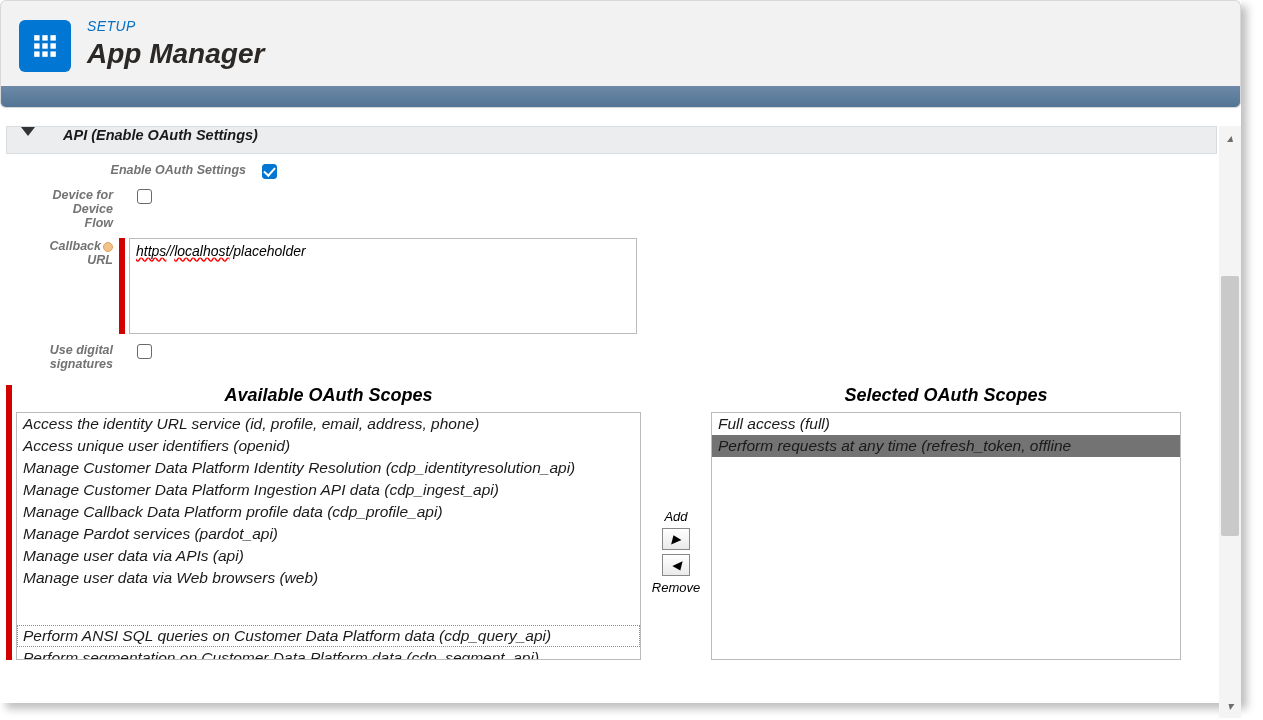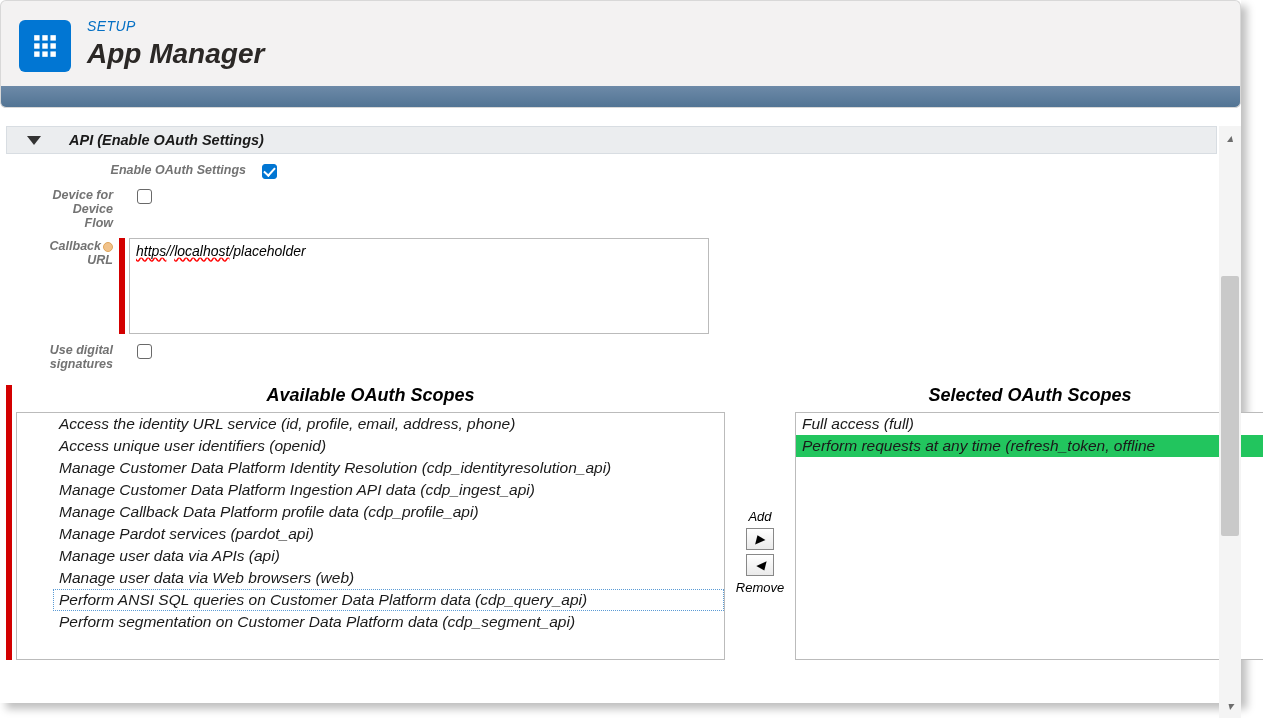--- a/index.html
+++ b/index.html
@@ -64,25 +64,25 @@
   }
   .outer-scroll .scroll-thumb { top: 150px; height: 260px; }
 
   .content {
     margin: 18px 24px 0 6px;
   }
   .section-bar {
     background: #ebedef;
     border: 1px solid #d8dde2;
     height: 28px;
-    display: flex; align-items: center;
+    display: flex; align-items: flex-start;
     font-weight: 700;
     font-size: 14.5px;
     color: #1a1a1a;
-    padding-left: 12px;
+    padding-left: 6px;
   }
   .section-arrow { width: 0; height: 0; border-left: 7px solid transparent; border-right: 7px solid transparent; border-top: 9px solid #333; margin-right: 28px; margin-left: 8px;}
   .form-row { display: flex; margin-top: 8px;}
   .form-label {
     width: 113px; text-align: right; font-size: 12.5px; color: #737373;
     padding-right: 6px; padding-top: 1px; font-weight: 600;
   }
   .help-dot { display:inline-block; width:10px;height:10px;border-radius:50%; background:#f1c28a;border:1px solid #e0a65b;margin-left:2px;vertical-align:middle;}
   .red-bar { width: 6px; background: #d30000; margin-right: 4px; align-self: stretch;}
   .form-value { display: flex; align-items: flex-start; }
@@ -91,41 +91,41 @@
     width: 15px; height: 15px; border: 1.5px solid #696969; border-radius: 3px;
     position: relative; cursor: pointer; background: #fff;
     margin-top: 2px; margin-left: 10px;
   }
   .chk.checked { background: #0176d3; border-color: #0176d3; }
   .chk.checked::after {
     content: ""; position: absolute; left: 3px; top: 0px;
     width: 5px; height: 9px; border: solid #fff; border-width: 0 2px 2px 0; transform: rotate(42deg);
   }
   .callback-textarea {
-    width: 580px; height: 96px; resize: both;
+    width: 508px; height: 96px; resize: both;
     font-family: Arial, sans-serif; font-size: 14px;
     padding: 4px 6px;
     border: 1.5px solid #bbb; margin-left: 0;
   }
   .spellerr { text-decoration: red wavy underline; text-decoration-skip-ink: none; }
 
   
   .scopes-row { display:flex; margin-top: 14px; }
   .scopes-area { display:flex; margin-left: 0; }
   .scopes-col { display:flex; flex-direction:column; }
   .col-title { text-align:center; font-weight:700; font-size:18px; margin-bottom:6px;}
   .listbox {
     border: 1.5px solid #bbb; background:#fff; overflow-y: scroll;
     font-size: 15.5px; color:#1a1a1a;
   }
-  .avail-list { width: 709px; height: 248px; padding-left: 36px; }
+  .avail-list { width: 625px; height: 248px; }
   .sel-list   { width: 470px; height: 248px; }
   .listbox .opt { padding: 2px 6px; white-space: nowrap; cursor:default;}
-  .listbox .opt.hl-dotted { outline: 1px dotted #5b9bd5; outline-offset: -1px; }
-  .listbox .opt.sel { background: #22c55e; }
+  .listbox .opt.hl-dotted { outline: 1px dotted #5b9bd5; outline-offset: -1px; margin-top: 36px; }
+  .listbox .opt.sel { background: #737373; }
   .transfer-col {
     width: 58px; display:flex; flex-direction:column; align-items:center; justify-content:center; gap: 4px;
     margin: 0 6px; padding-top: 58px;
   }
   .t-label { font-size: 13px; }
   .t-btn {
     width: 28px; height: 22px; border: 1px solid #888; background: linear-gradient(#fff,#eaeaea);
     display:flex;align-items:center;justify-content:center; cursor:pointer;
     font-size: 12px;
   }

